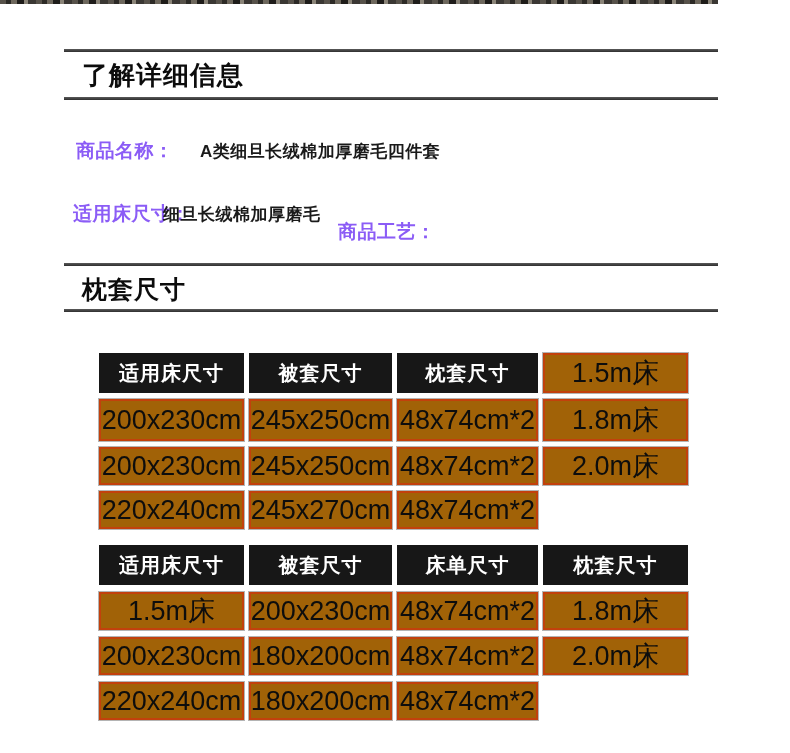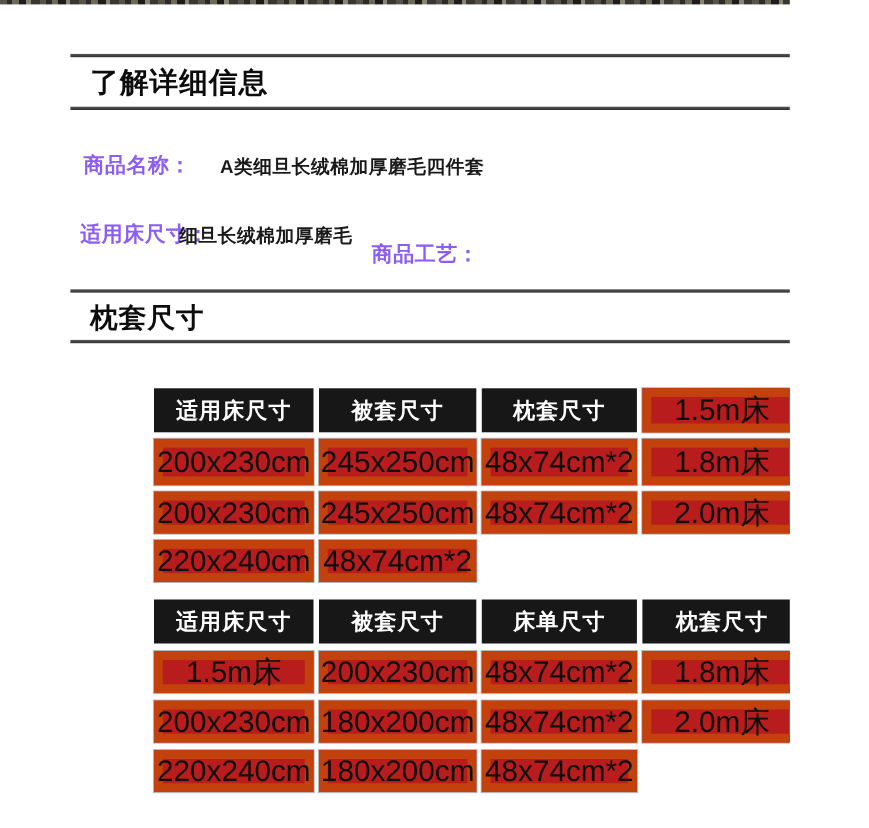--- a/index.html
+++ b/index.html
@@ -67,38 +67,37 @@
   .lbl-craft  { left: 338px; top: 222px; }
   .val-craft  { left: 428px; top: 206px; }
 
   
   .spec-table {
     left: 99px;
     display: grid;
     grid-template-columns: 145px 143px 141px 145px;
     column-gap: 5px;
     row-gap: 6px;
-    margin-left: 41px;
   }
   .spec-table-1 { top: 353px; grid-template-rows: 40px 42px 38px 38px; }
   .spec-table-2 { top: 545px; grid-template-rows: 40px 38px 38px 38px; row-gap: 7px; }
 
   .th-cell {
     background: #171717;
     color: #ffffff;
     font-size: 20px;
     font-weight: bold;
     display: flex;
     align-items: center;
     justify-content: center;
     letter-spacing: 1px;
   }
   .td-cell {
-    background: #b91c1c;
-    border: 8px solid #c2410c;
+    background: #a16207;
+    border: 2px solid #c2410c;
     box-shadow: 0 0 0 1px #b4b4b4;
     box-sizing: border-box;
     color: #0d0d0d;
     font-size: 27px;
     display: flex;
     align-items: center;
     justify-content: center;
     white-space: nowrap;
   }
 </style>
@@ -135,20 +134,21 @@
     <div class="td-cell">245x250cm</div>
     <div class="td-cell">48x74cm*2</div>
 
     <div class="td-cell">1.8m床</div>
     <div class="td-cell">200x230cm</div>
     <div class="td-cell">245x250cm</div>
     <div class="td-cell">48x74cm*2</div>
 
     <div class="td-cell">2.0m床</div>
     <div class="td-cell">220x240cm</div>
+    <div class="td-cell">245x270cm</div>
     <div class="td-cell">48x74cm*2</div>
   </div>
 
   <div class="abs spec-table spec-table-2">
     <div class="th-cell">适用床尺寸</div>
     <div class="th-cell">被套尺寸</div>
     <div class="th-cell">床单尺寸</div>
     <div class="th-cell">枕套尺寸</div>
 
     <div class="td-cell">1.5m床</div>

